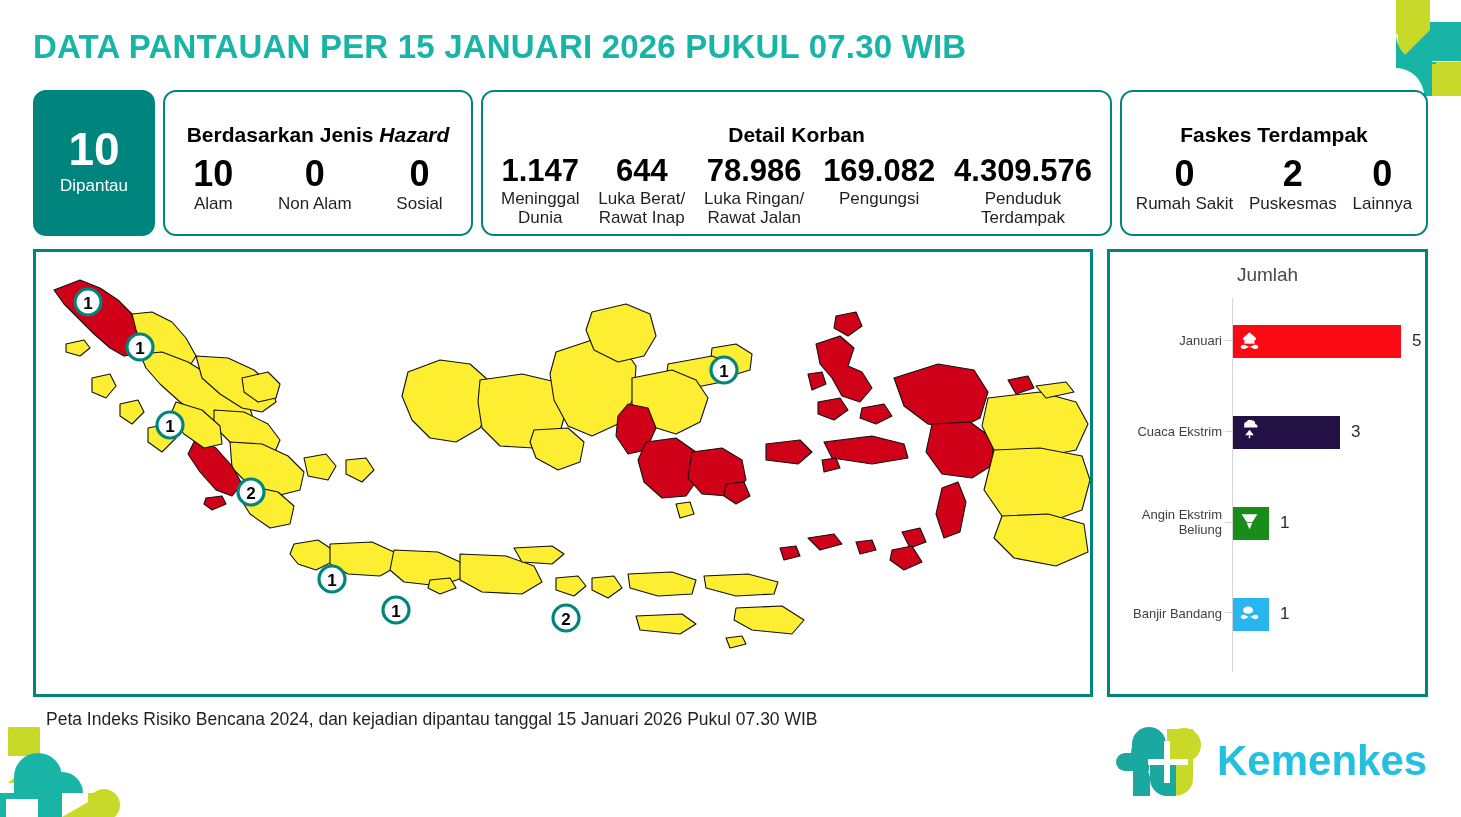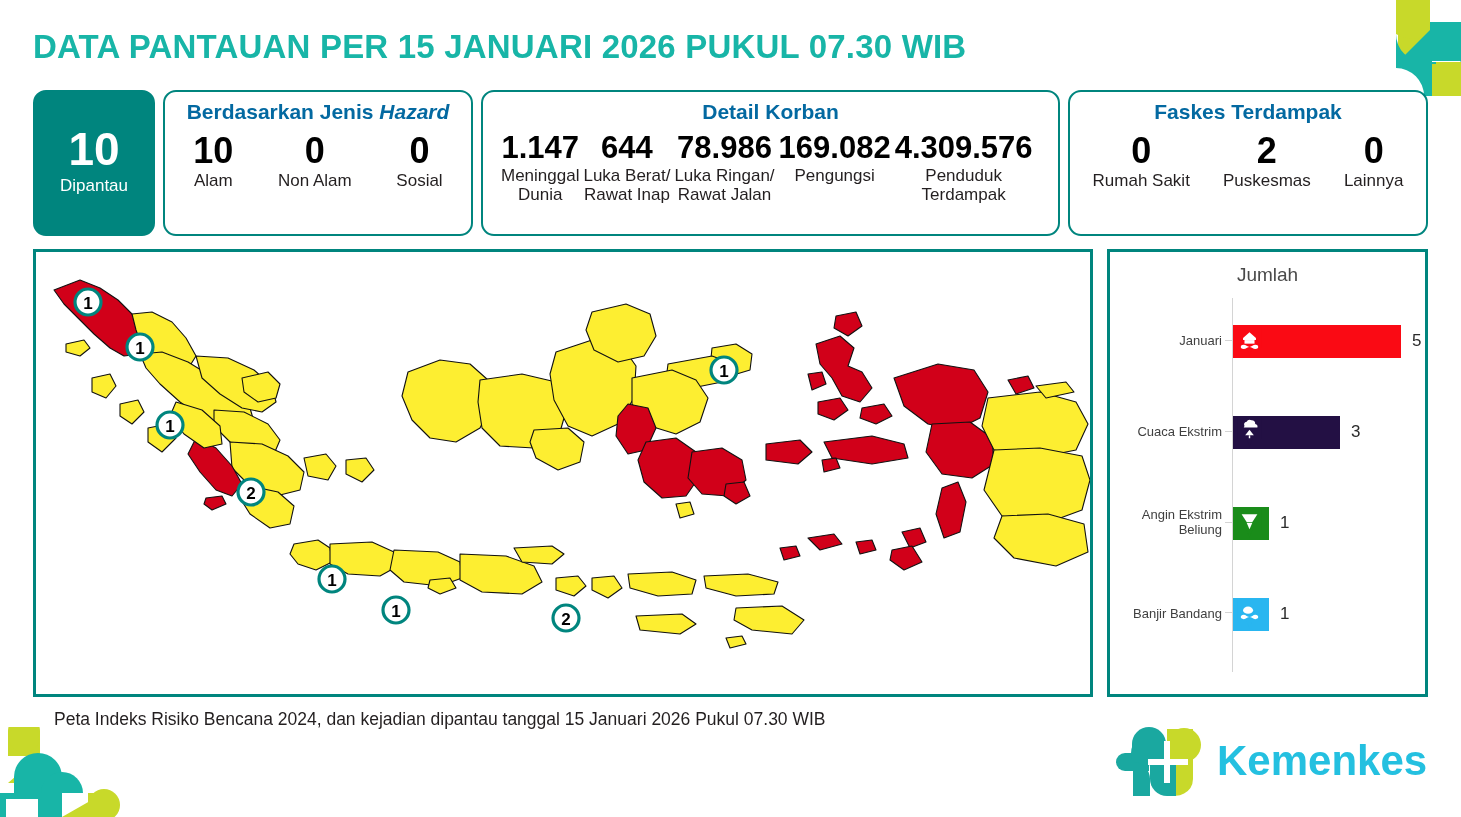--- a/index.html
+++ b/index.html
@@ -67,21 +67,22 @@
   }
   #dipantau-value { font-size: 46px; font-weight: bold; line-height: 1.0; }
   #dipantau-label { font-size: 17px; margin-top: 4px; }
 
   
   #card-hazard { width: 310px; padding: 8px 6px 6px; }
   .card-title {
     text-align: center;
     font-size: 21px;
     font-weight: bold;
-    color: #0369a1;
+    color: #000000;
+    margin-top: 23px;
   }
   .card-title em { font-style: italic; }
   .metric-row {
     display: flex;
     justify-content: space-around;
     align-items: flex-start;
     margin-top: 8px;
   }
   .metric { text-align: center; padding: 0 2px; }
   .metric-value {
@@ -93,26 +94,26 @@
   .metric-label {
     font-size: 17px;
     line-height: 1.12;
     color: #231f20;
     margin-top: 1px;
     white-space: pre-line;
   }
 
   
   #card-korban { flex: 1; padding: 8px 8px 12px; }
-  #card-korban .metric-row { justify-content: flex-start; padding: 0 8px; }
+  #card-korban .metric-row { justify-content: space-between; padding: 0 8px; }
   #card-korban .metric-value { font-size: 31px; }
   #card-korban .metric-label { font-size: 17px; }
 
   
-  #card-faskes { width: 360px; padding: 8px 6px 6px; }
+  #card-faskes { width: 308px; padding: 8px 6px 6px; }
   #card-faskes .metric-value { font-size: 36px; }
   #card-faskes .metric-label { font-size: 17px; }
 
   
   #map-panel {
     position: absolute;
     left: 33px;
     top: 249px;
     width: 1060px;
     height: 448px;
@@ -128,21 +129,21 @@
     font-size: 17px;
     font-weight: bold;
     fill: #000000;
     text-anchor: middle;
     dominant-baseline: central;
   }
 
   
   #map-caption {
     position: absolute;
-    left: 54px;
+    left: 46px;
     top: 709px;
     font-size: 17.5px;
     color: #231f20;
     white-space: nowrap;
   }
 
   
   #chart-panel {
     position: absolute;
     left: 1107px;

